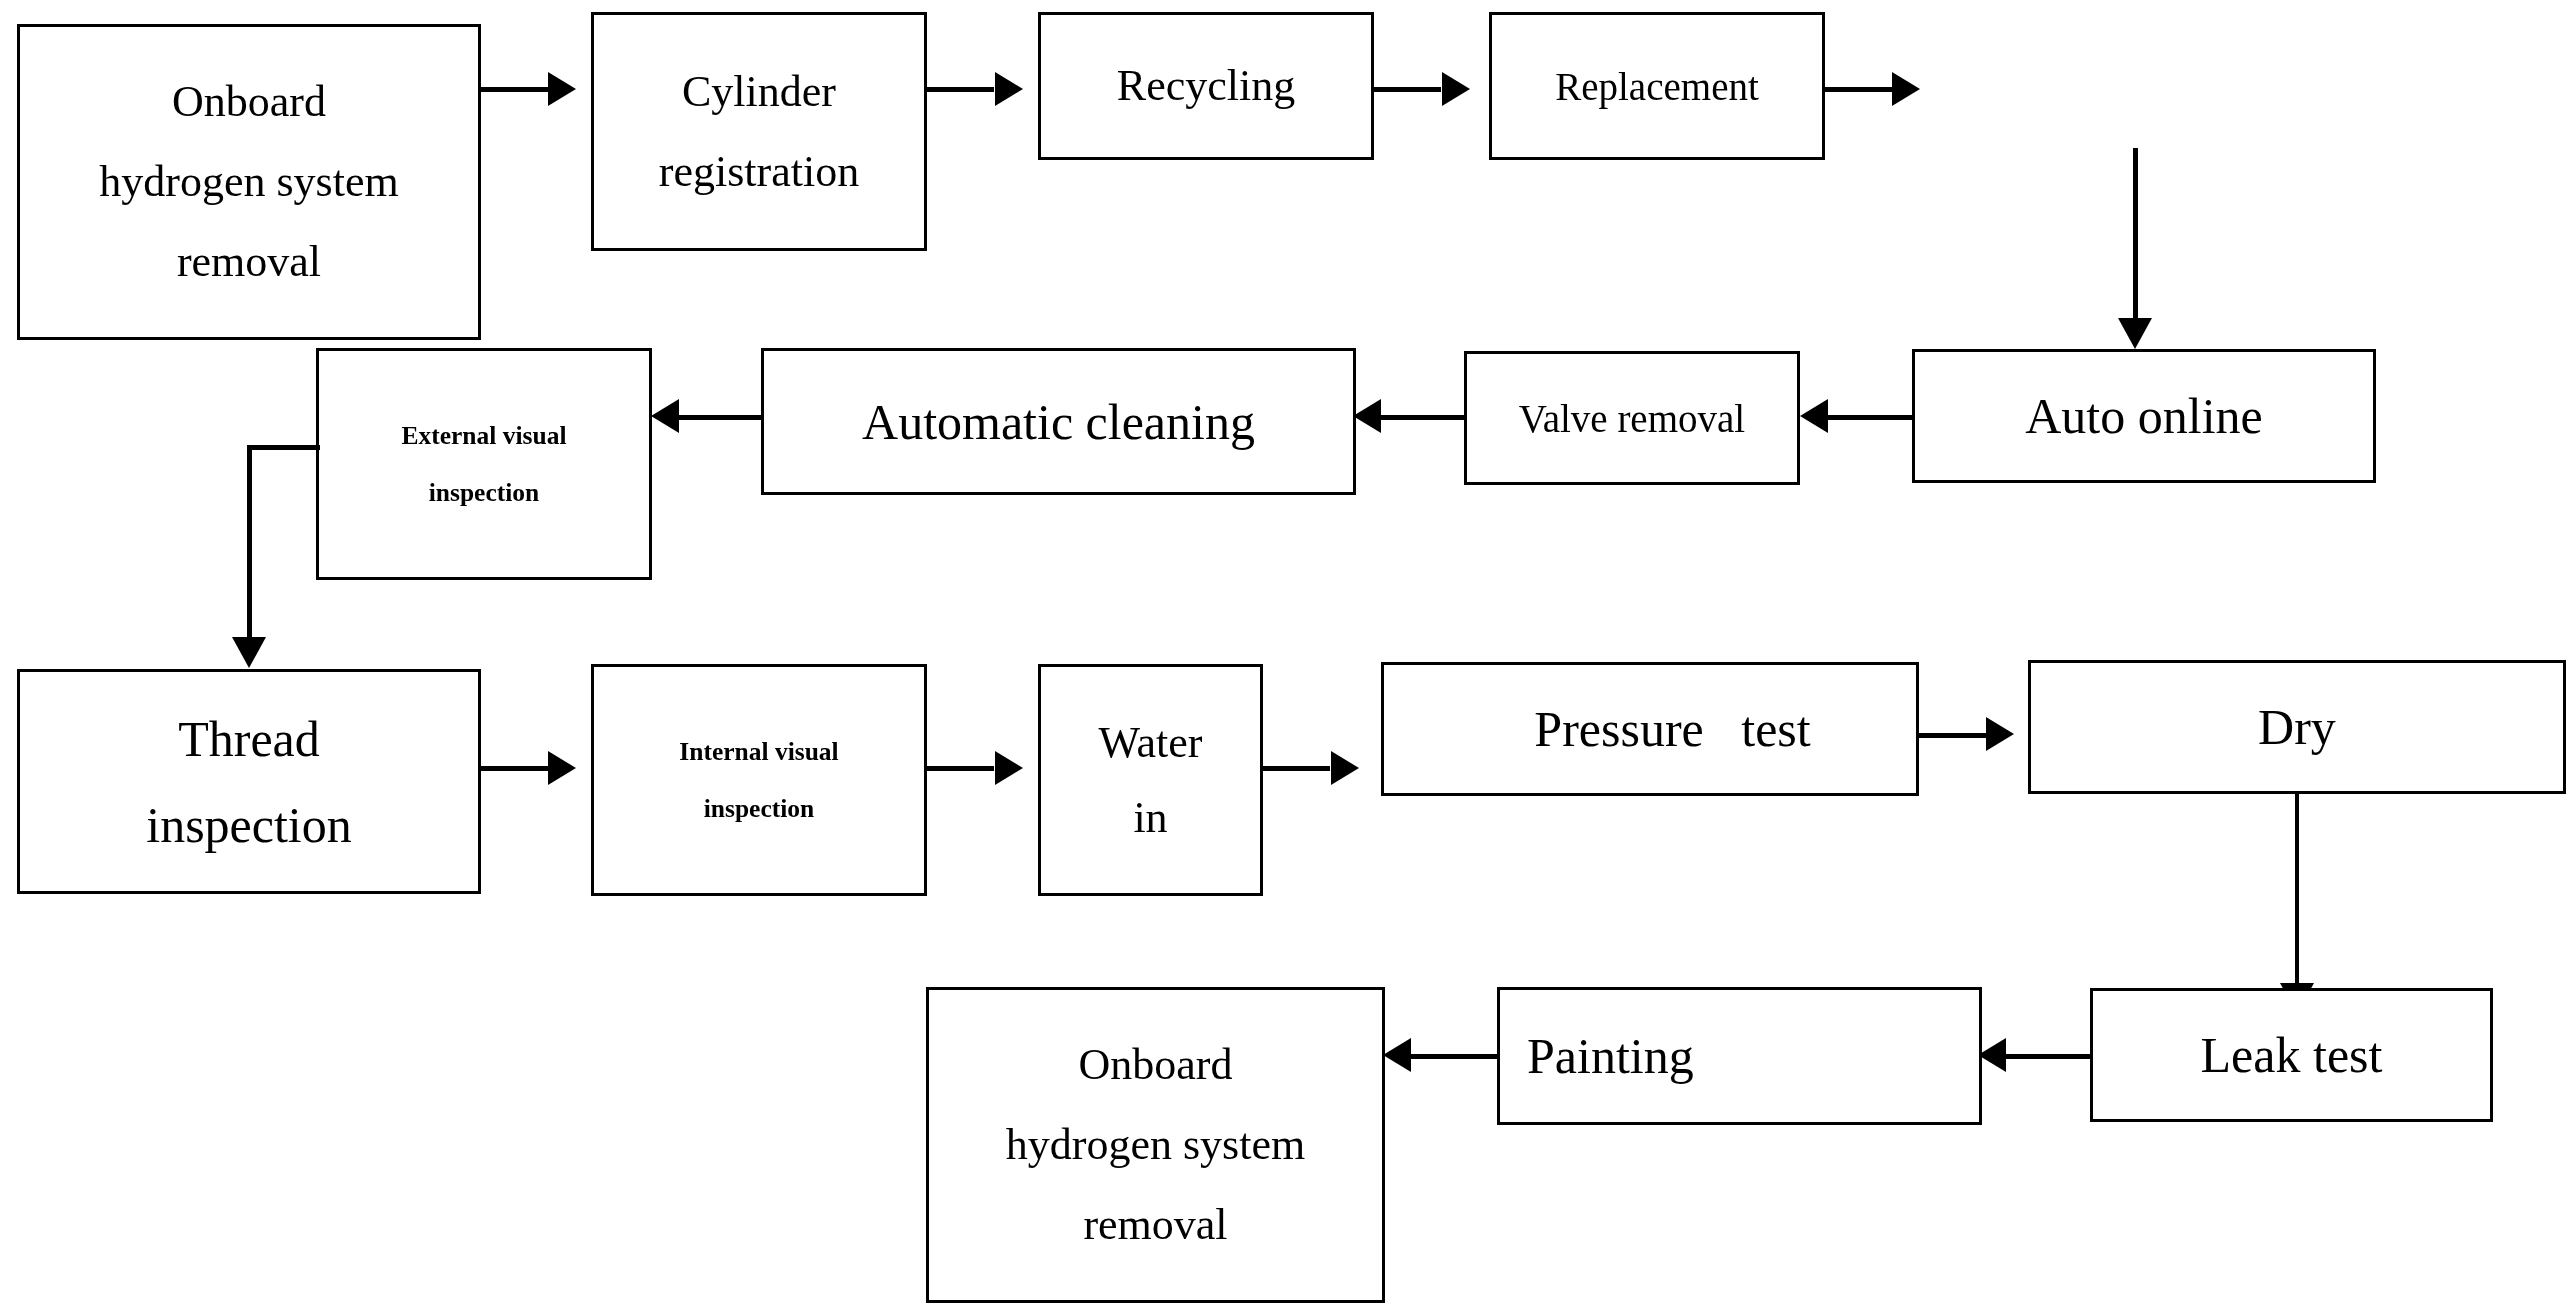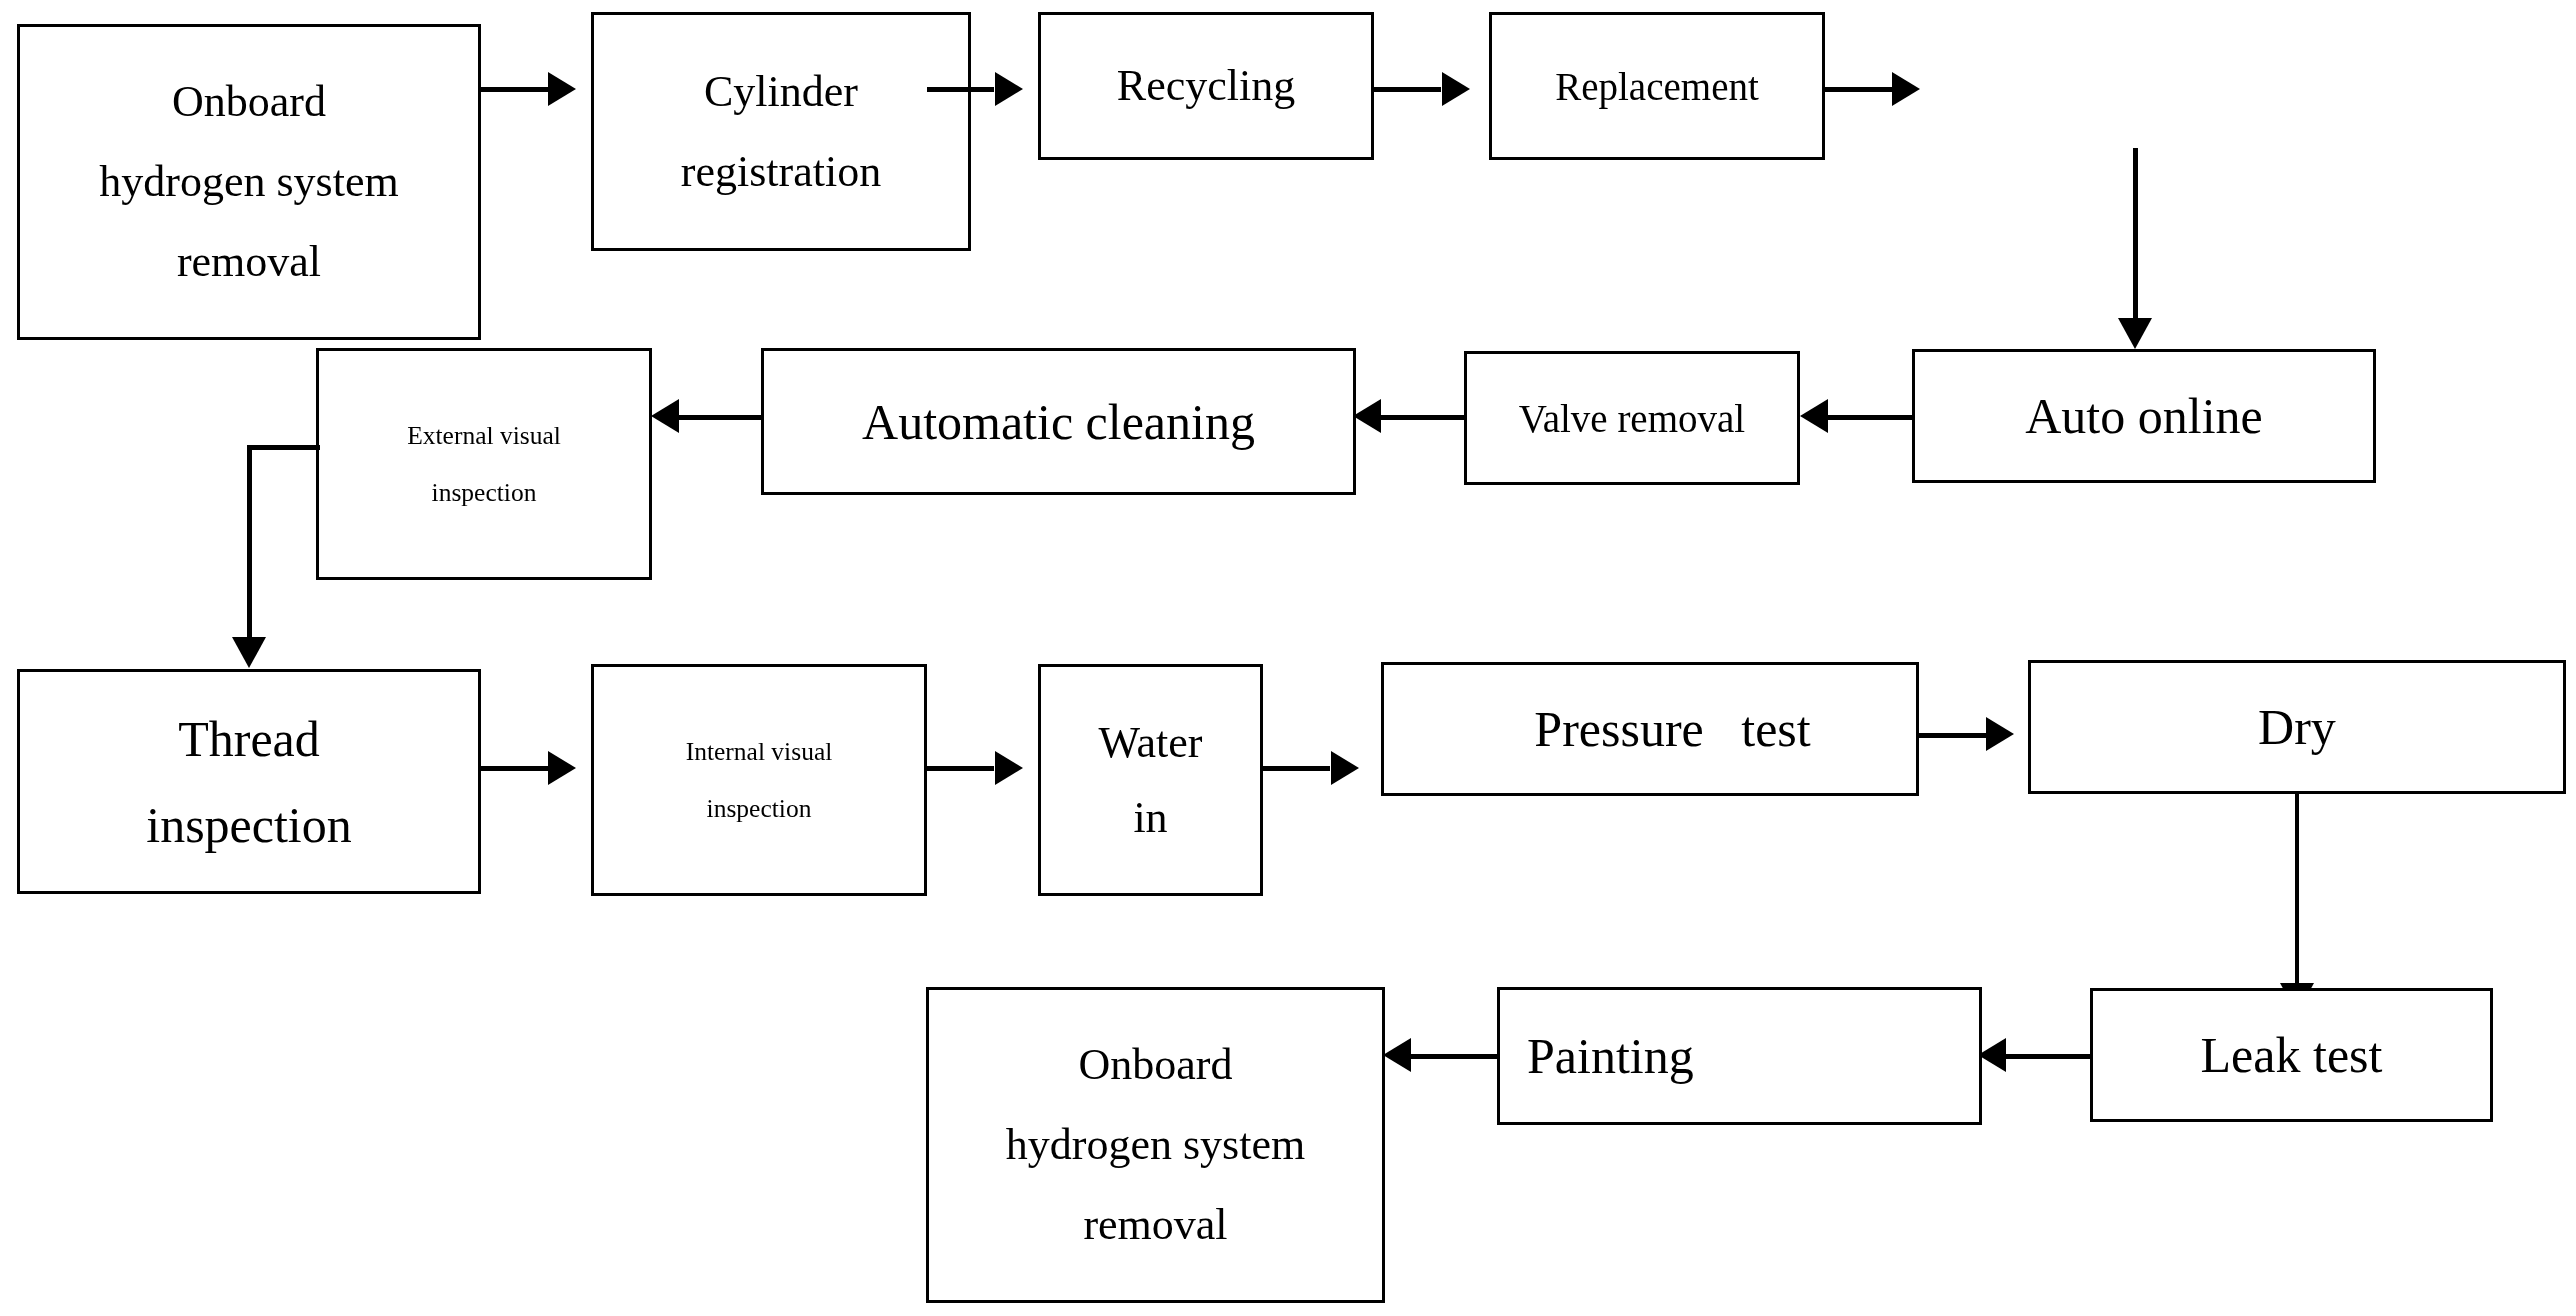--- a/index.html
+++ b/index.html
@@ -32,21 +32,21 @@
   }
   .node .line {
     display: block;
     white-space: pre;
   }
   
   .t-xl  { font-size: 50px; }
   .t-lg  { font-size: 44px; }
   .t-md  { font-size: 39px; }
   .t-sm  { font-size: 30px; }
-  .t-xs  { font-size: 25.5px; }
+  .t-xs  { font-size: 25.5px; font-weight: bold; }
 
   .gap-lg .line + .line { margin-top: 36px; }
   .gap-md .line + .line { margin-top: 31px; }
 
   .align-left { align-items: flex-start; }
   .pad-left   { padding-left: 27px; }
 
   
   .conn {
     position: absolute;
@@ -82,21 +82,21 @@
 
   <div class="node t-lg gap-lg" style="left:17px; top:24px; width:464px; height:316px;">
     <span class="line">Onboard</span>
     <span class="line">hydrogen system</span>
     <span class="line">removal</span>
   </div>
 
   <div class="conn h-line" style="left:481px; top:87px; width:67px;"></div>
   <div class="arrow-r" style="left:548px; top:72px;"></div>
 
-  <div class="node t-lg gap-lg" style="left:591px; top:12px; width:380px; height:239px;">
+  <div class="node t-lg gap-lg" style="left:591px; top:12px; width:336px; height:239px;">
     <span class="line">Cylinder</span>
     <span class="line">registration</span>
   </div>
 
   <div class="conn h-line" style="left:927px; top:87px; width:67px;"></div>
   <div class="arrow-r" style="left:995px; top:72px;"></div>
 
   <div class="node t-lg" style="left:1038px; top:12px; width:336px; height:148px;">
     <span class="line">Recycling</span>
   </div>

